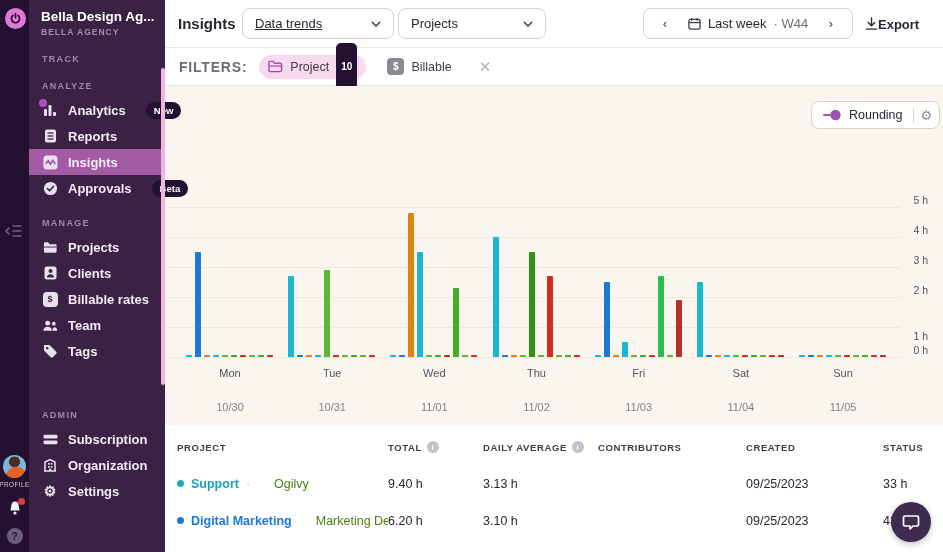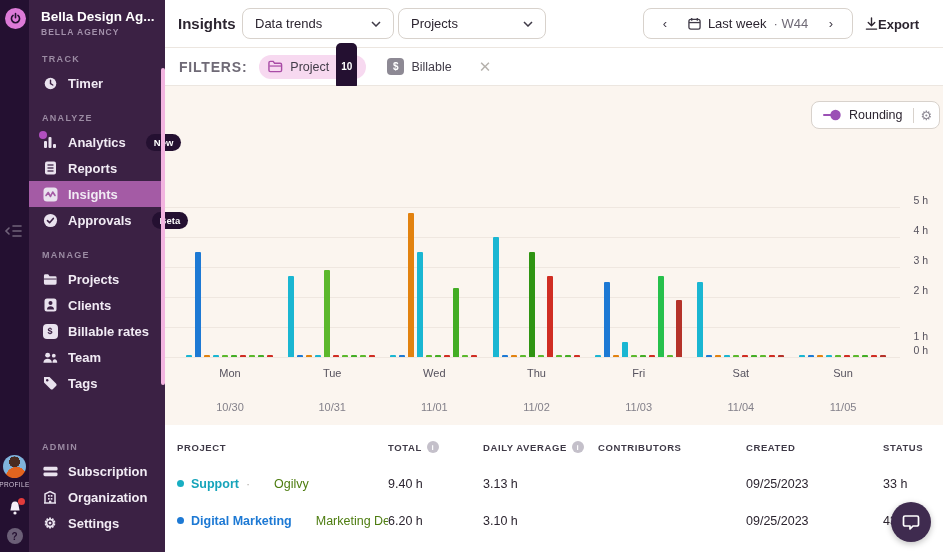--- a/index.html
+++ b/index.html
@@ -42,21 +42,21 @@
   .gear-glyph { color:#e9e2ee; font-size:14px; line-height:1; }
 
   
   .main { position:absolute; left:165px; top:0; width:778px; height:552px; background:#fff; }
 
   
   .topbar { position:absolute; left:0; top:0; width:778px; height:48px; background:#fff; border-bottom:1px solid #ece6e0; }
   .page-title { position:absolute; left:13px; top:15px; font-size:15px; font-weight:bold; color:#2c2530; }
   .select { position:absolute; top:8px; height:31px; border:1px solid #d8d2cc; border-radius:8px; background:#fff;
             display:flex; align-items:center; justify-content:space-between; padding:0 12px; font-size:13px; color:#2c2530; cursor:pointer; }
-  .sel-view { left:77px; width:152px; }
+  .sel-view { left:77px; width:152px;text-decoration:underline; }
   .sel-group { left:233px; width:148px; }
   .datectl { position:absolute; left:478px; top:8px; width:210px; height:31px; border:1px solid #d8d2cc; border-radius:8px;
              background:#fff; display:flex; align-items:center; padding:0 10px; font-size:13px; color:#2c2530; }
   .datectl .nav { width:22px; text-align:center; color:#3f3a47; font-size:13px; cursor:pointer; }
   .datectl .mid { flex:1; display:flex; align-items:center; justify-content:center; gap:7px; cursor:pointer; }
   .date-week { color:#6f6a76; }
   .export { position:absolute; left:700px; top:9px; height:30px; display:flex; align-items:center; gap:0;
             font-size:13px; font-weight:600; color:#2c2530; cursor:pointer; }
 
   
@@ -148,29 +148,20 @@
       <div class="ws-name">
           <span>Bella Design Ag...</span>
         <svg width="9" height="6" viewBox="0 0 10 6">
             <path d="M1 1l4 4 4-4" stroke="#cfc3d6" stroke-width="1.6" fill="none"></path>
           </svg>
       </div>
       <div class="ws-org">BELLA AGENCY</div>
     </div>
 
     <div class="sec-lbl">TRACK</div>
-    <div class="s-item">
-      <span class="ic">
-          <svg width="15" height="15" viewBox="0 0 16 16">
-            <circle cx="8" cy="8" r="6.2" fill="#e9e2ee"></circle>
-            <path d="M8 4.5V8l2.4 1.6" stroke="#3b2144" stroke-width="1.5" fill="none" stroke-linecap="round"></path>
-          </svg>
-        </span>
-      <span>Timer</span>
-    </div>
 
     <div class="sec-lbl">ANALYZE</div>
     <div class="s-item">
       <span class="ic">
         <svg width="14" height="14" viewBox="0 0 14 14">
             <g fill="#e9e2ee">
               <rect x="1" y="6" width="3" height="7" rx="1"></rect>
               <rect x="5.5" y="2" width="3" height="11" rx="1"></rect>
               <rect x="10" y="9" width="3" height="4" rx="1"></rect>
             </g>

